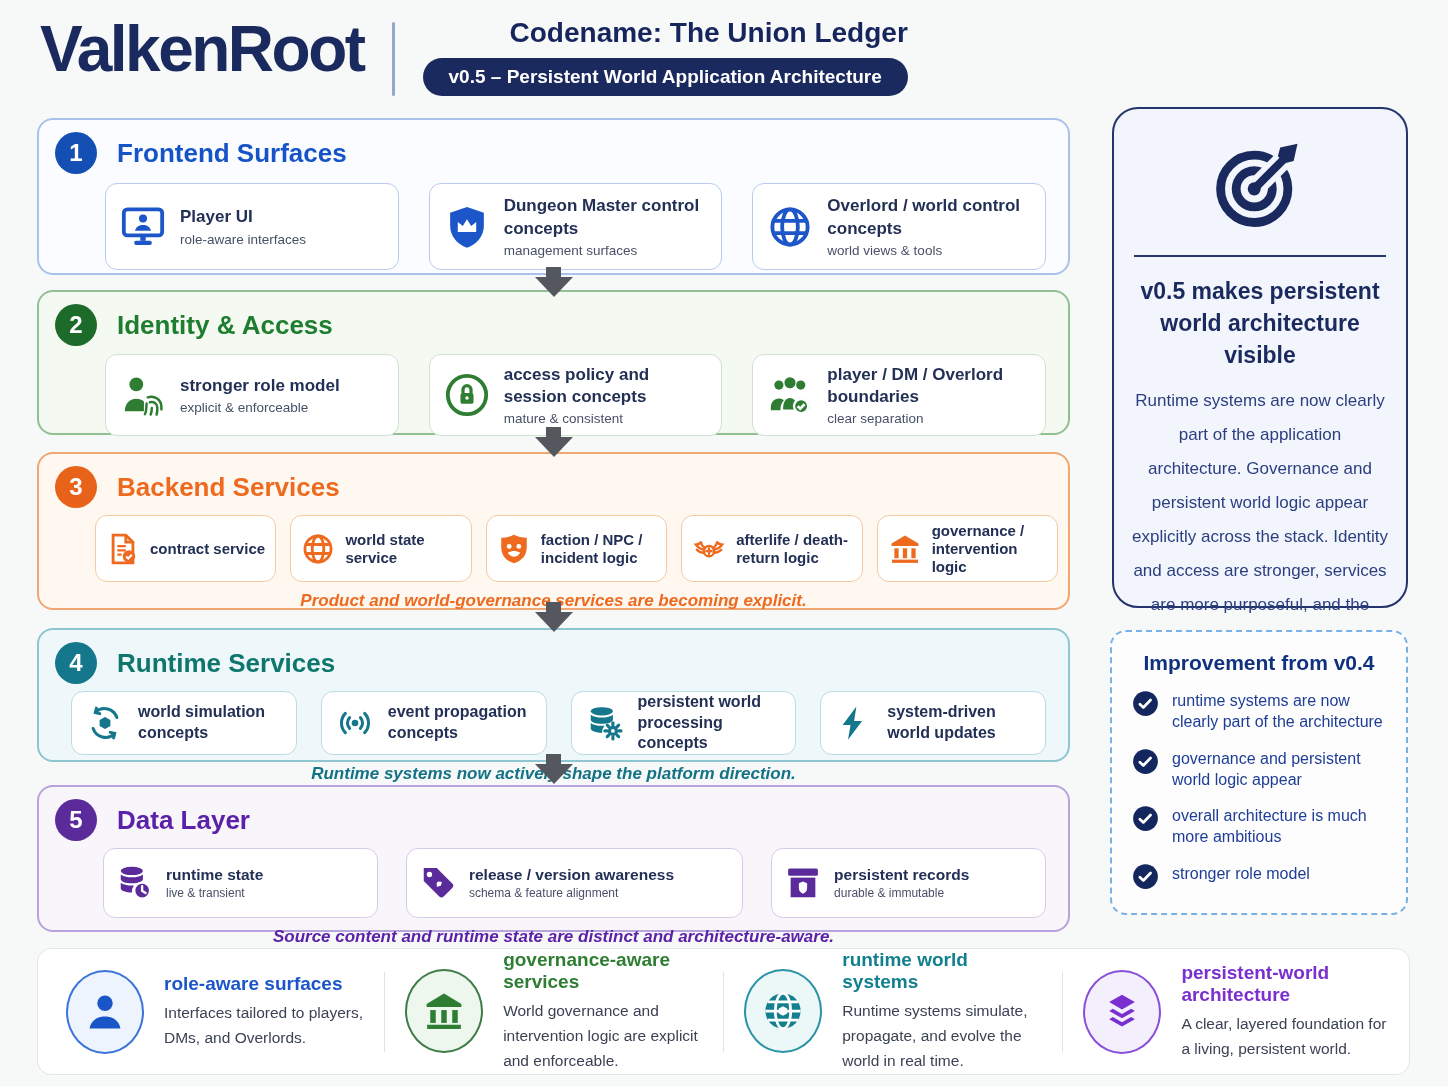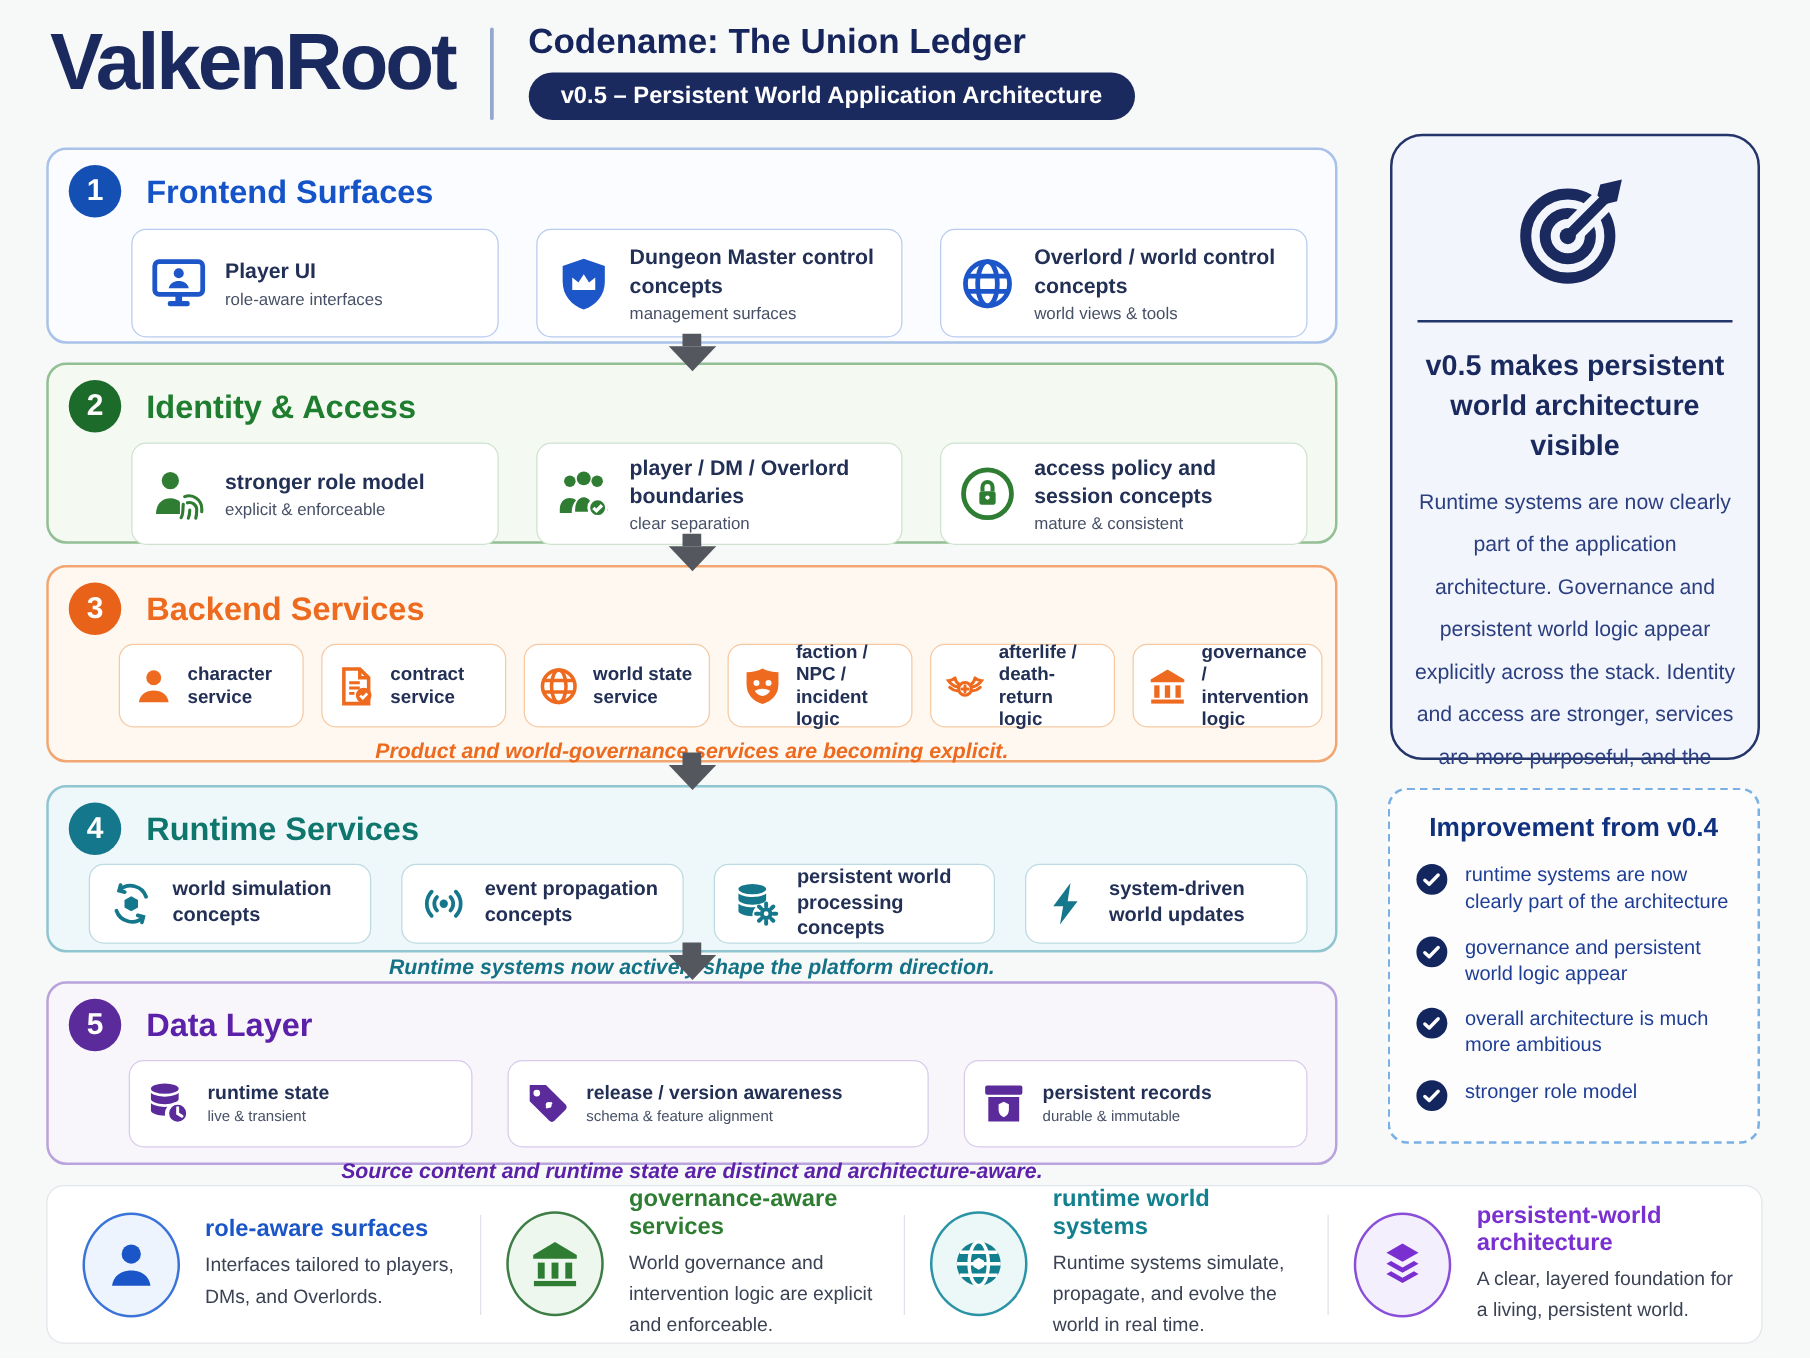--- a/index.html
+++ b/index.html
@@ -4,21 +4,21 @@
 <style>
   html,body { margin:0; padding:0; }
   body { font-family:"Liberation Sans", sans-serif; background:#f5f6f6; }
   .page { position:relative; width:1448px; height:1086px; background:#f7f8f8; overflow:hidden; }
 
   
   .hdr { position:absolute; left:30px; top:8px; display:flex; align-items:flex-start; gap:28px; }
   .logo { font-size:64px; font-weight:800; color:#1b2a5e; letter-spacing:-2.5px; line-height:1.3;margin-left:10px; }
   .hdr-div { width:3px; height:74px; background:#94a8cc; margin-top:14px; border-radius:2px; }
   .hdr-right { display:flex; flex-direction:column; gap:9px; padding-top:10px; }
-  .codename { font-size:28px; font-weight:800; color:#16255c; line-height:1.1; }
+  .codename { font-size:28px; font-weight:800; color:#16255c; line-height:1.1;text-align:right; }
   .badge { background:#1b2a5e; color:#fff; font-weight:700; font-size:19px; padding:8px 26px; border-radius:999px; width:max-content; }
 
   
   .main { position:absolute; left:37px; top:118px; width:1033px; }
   .layer { border-radius:16px; box-sizing:border-box; position:relative; }
   .s1 { height:157px; background:#fafcff; border:2px solid #a9c2ea; }
   .s2 { height:145px; background:#f4faf2; border:2px solid #92bf94; }
   .s3 { height:158px; background:#fef8f0; border:2px solid #f2a671; }
   .s4 { height:134px; background:#eef7f9; border:2px solid #8fc5d0; }
   .s5 { height:147px; background:#f8f5fb; border:2px solid #b8a3dc; }
@@ -196,77 +196,66 @@
                 </g>
               </svg>
           </span>
           <div class="ctext">
             <div class="ctitle">stronger role model</div>
             <div class="csub">explicit &amp; enforceable</div>
           </div>
         </div>
         <div class="card">
           <span class="cicon">
+            <svg viewBox="0 0 24 24" fill="none" stroke="currentColor">
+                <circle cx="12" cy="12" r="10" stroke-width="2"></circle>
+                <rect x="8.6" y="11" width="6.8" height="5.6" rx="1" fill="currentColor" stroke="none"></rect>
+                <path d="M9.9 11V9.2a2.1 2.1 0 014.2 0V11" stroke-width="1.7"></path>
+                <circle cx="12" cy="13.6" r="0.9" fill="#fff" stroke="none"></circle>
+              </svg>
+          </span>
+          <div class="ctext">
+            <div class="ctitle">access policy and session concepts</div>
+            <div class="csub">mature &amp; consistent</div>
+          </div>
+        </div>
+        <div class="card">
+          <span class="cicon">
             <svg viewBox="0 0 24 24" fill="currentColor">
                 <circle cx="6.2" cy="6.8" r="2.4"></circle>
                 <circle cx="12" cy="5.6" r="2.9"></circle>
                 <circle cx="17.6" cy="6.8" r="2.4"></circle>
                 <path d="M2 18.5c0-2.8 1.8-4.7 4.2-4.7 1 0 1.9.3 2.6.9-1.1 1.2-1.8 2.9-1.8 4.8v.5H2z"></path>
                 <path d="M8.4 19.5v-.7c0-3.2 1.5-5.3 3.6-5.3s3.6 2.1 3.6 5.3v.7z"></path>
                 <path d="M15.2 14.7c.7-.6 1.6-.9 2.6-.9 2.4 0 4.2 1.9 4.2 4.7v.5h-5z"></path>
                 <circle cx="17.8" cy="17.8" r="3.7" stroke="#fff" stroke-width="1.2"></circle>
                 <path d="M16 17.9l1.3 1.2 2.3-2.3" fill="none" stroke="#fff" stroke-width="1.4"></path>
               </svg>
           </span>
           <div class="ctext">
             <div class="ctitle">player / DM / Overlord boundaries</div>
             <div class="csub">clear separation</div>
           </div>
         </div>
-        <div class="card">
-          <span class="cicon">
-            <svg viewBox="0 0 24 24" fill="none" stroke="currentColor">
-                <circle cx="12" cy="12" r="10" stroke-width="2"></circle>
-                <rect x="8.6" y="11" width="6.8" height="5.6" rx="1" fill="currentColor" stroke="none"></rect>
-                <path d="M9.9 11V9.2a2.1 2.1 0 014.2 0V11" stroke-width="1.7"></path>
-                <circle cx="12" cy="13.6" r="0.9" fill="#fff" stroke="none"></circle>
-              </svg>
-          </span>
-          <div class="ctext">
-            <div class="ctitle">access policy and session concepts</div>
-            <div class="csub">mature &amp; consistent</div>
-          </div>
-        </div>
       </div>
     </section>
 
     <div class="arrow-wrap aw2">
       <div class="arrow">
           <div class="stem"></div>
           <div class="head"></div>
         </div>
     </div>
 
     <section class="layer s3">
       <div class="lhead">
         <div class="lnum">3</div>
         <h2 class="ltitle">Backend Services</h2>
       </div>
       <div class="cards">
-        <div class="card">
-          <span class="cicon">
-            <svg viewBox="0 0 24 24" fill="currentColor">
-                <circle cx="12" cy="7.2" r="4.2"></circle>
-                <path d="M3.6 21c.6-4.2 3.9-6.6 8.4-6.6s7.8 2.4 8.4 6.6z"></path>
-              </svg>
-          </span>
-          <div class="ctext">
-              <div class="ctitle">character service</div>
-            </div>
-        </div>
         <div class="card">
           <span class="cicon">
             <svg viewBox="0 0 24 24">
                 <path d="M5 2.2h9l5 5v14.6H5z" fill="none" stroke="currentColor" stroke-width="2"></path>
                 <path d="M14 2.2v5h5" fill="none" stroke="currentColor" stroke-width="2"></path>
                 <path d="M8 10h6M8 13h6M8 16h3" stroke="currentColor" stroke-width="1.6"></path>
                 <circle cx="16.2" cy="17.2" r="4.4" fill="currentColor"></circle>
                 <path d="M14.2 17.3l1.5 1.4 2.5-2.6" stroke="#fff" stroke-width="1.5" fill="none"></path>
               </svg>
           </span>

